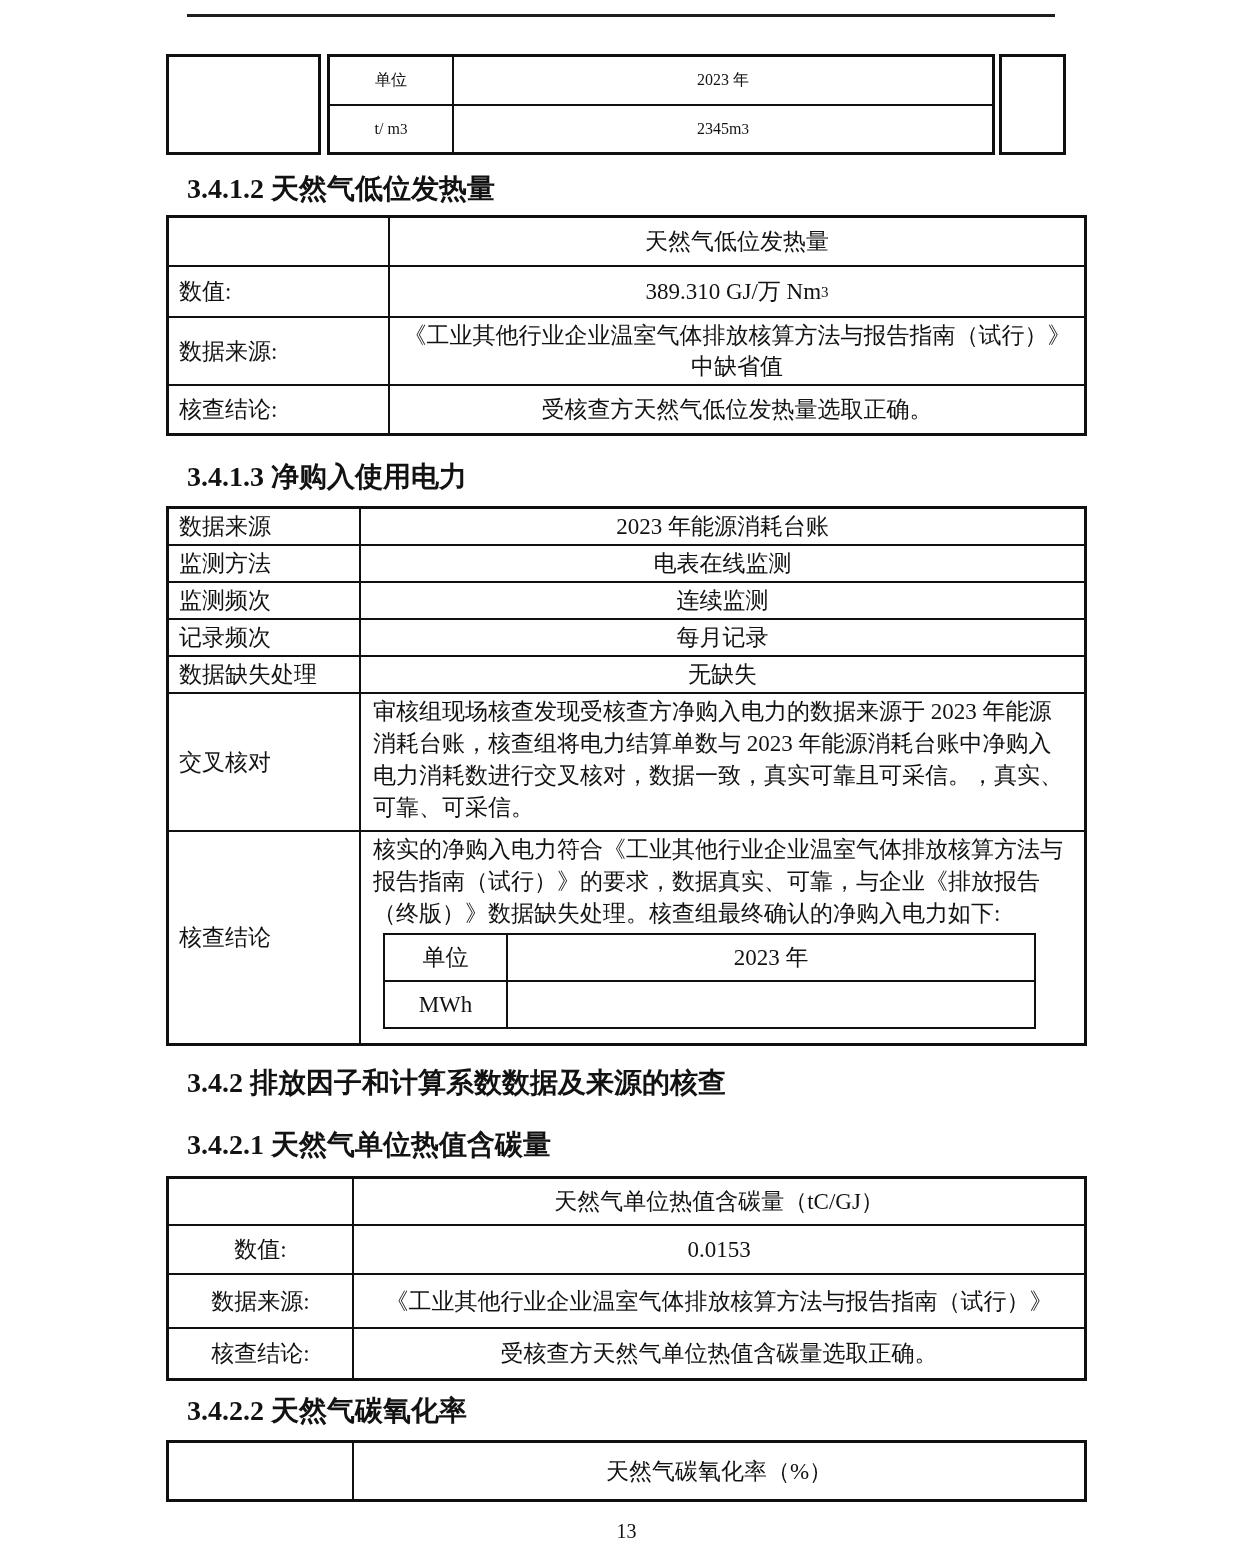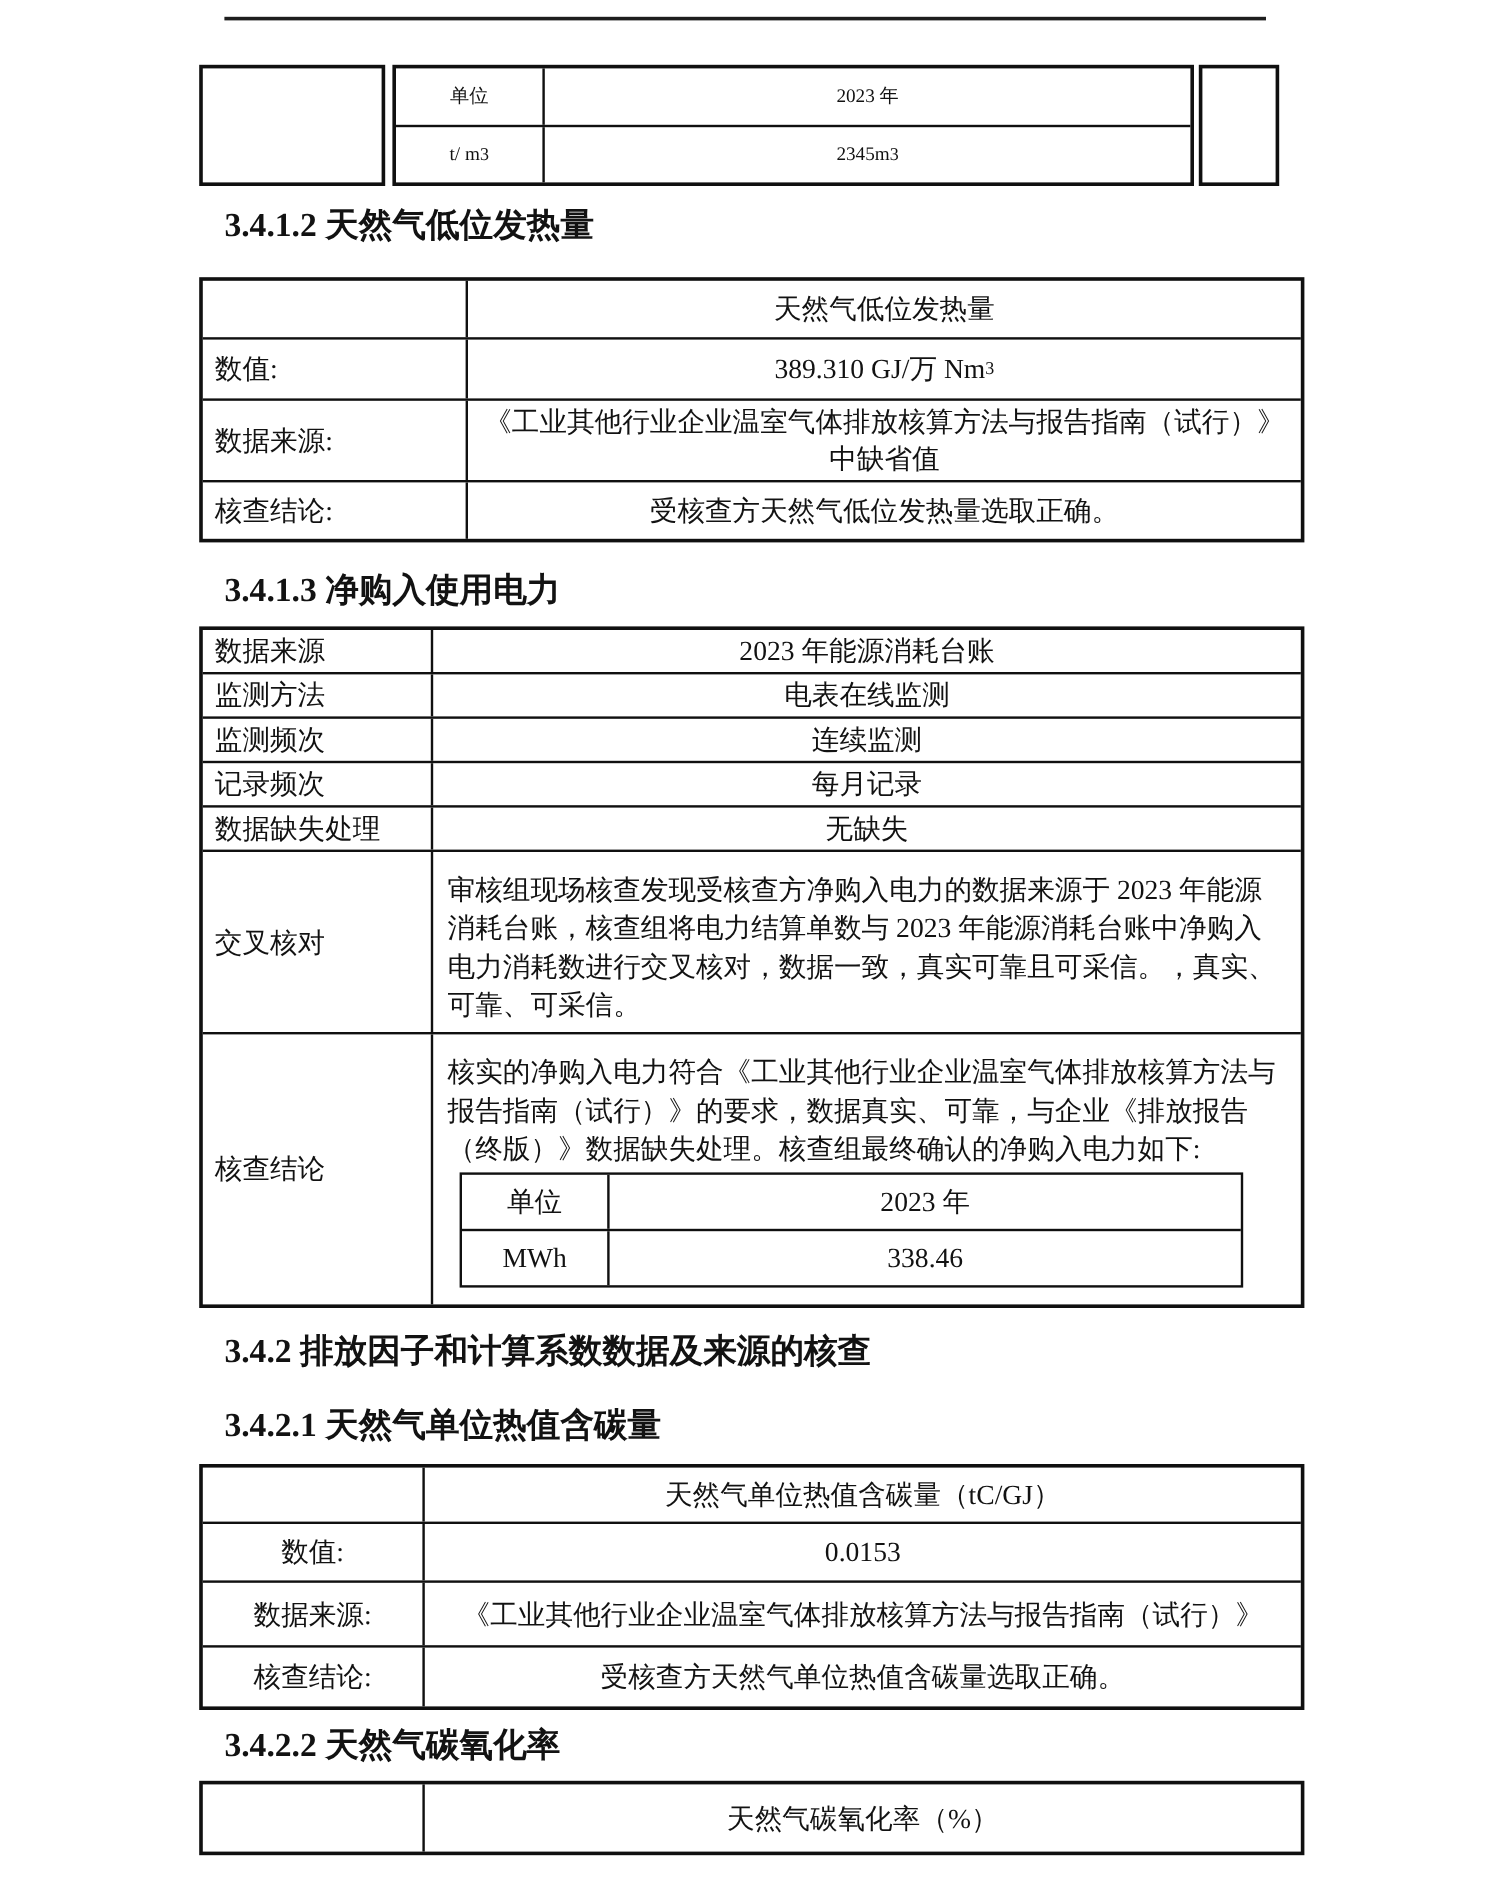--- a/index.html
+++ b/index.html
@@ -36,31 +36,31 @@
 
   
   .tbl{width:921px;border:3px solid #101010;box-sizing:border-box;font-size:23px;}
   .tr{display:flex;align-items:stretch;}
   .tr + .tr{border-top:2px solid #101010;}
   .td-label{border-right:2px solid #101010;box-sizing:border-box;display:flex;align-items:center;padding-left:10px;}
   .td-label.center{justify-content:center;padding-left:0;}
   .td-value{flex:1;display:flex;align-items:center;justify-content:center;text-align:center;padding:2px 10px;box-sizing:border-box;line-height:31px;}
   .td-empty{border-right:2px solid #101010;box-sizing:border-box;}
 
-  .tbl-ncv{margin-top:25px;}
+  .tbl-ncv{margin-top:9px;}
   .tbl-ncv .td-label,.tbl-ncv .td-empty{width:221px;}
   .tbl-ncv .r-head{height:47px;}
   .tbl-ncv .r-val{height:49px;}
   .tbl-ncv .r-src{min-height:64px;}
   .tbl-ncv .r-con{height:47px;}
 
   .tbl-elec{margin-top:12px;}
   .tbl-elec .td-label{width:192px;}
   .tbl-elec .r-s{height:35px;}
-  .td-para{flex:1;padding:16px 12px 6px 12px;line-height:32px;text-align:left;box-sizing:border-box;}
+  .td-para{flex:1;padding:2px 12px 6px 12px;line-height:32px;text-align:left;box-sizing:border-box;}
   .nested{border:2px solid #101010;margin:3px 36px 8px 10px;box-sizing:border-box;}
   .nested .ntr{display:flex;height:45px;align-items:stretch;}
   .nested .ntr + .ntr{border-top:2px solid #101010;}
   .nested .nlabel{width:121px;border-right:2px solid #101010;display:flex;align-items:center;justify-content:center;}
   .nested .nvalue{flex:1;display:flex;align-items:center;justify-content:center;}
 
   .tbl-carbon{margin-top:14px;}
   .tbl-carbon .td-label,.tbl-carbon .td-empty{width:185px;}
   .tbl-carbon .r-head{height:45px;}
   .tbl-carbon .r-val{height:47px;}
@@ -158,21 +158,20 @@
       <div class="td-label">核查结论</div>
       <div class="td-para">
         <div>核实的净购入电力符合《工业其他行业企业温室气体排放核算方法与报告指南（试行）》的要求，数据真实、可靠，与企业《排放报告（终版）》数据缺失处理。核查组最终确认的净购入电力如下:</div>
         <div class="nested">
           <div class="ntr">
             <div class="nlabel">单位</div>
             <div class="nvalue">2023 年</div>
           </div>
           <div class="ntr">
             <div class="nlabel">MWh</div>
-            <div class="nvalue">338.46</div>
           </div>
         </div>
       </div>
     </div>
   </div>
 
   <div class="hd hd-342">3.4.2 排放因子和计算系数数据及来源的核查</div>
 
   <div class="hd hd-3421">3.4.2.1 天然气单位热值含碳量</div>
 

